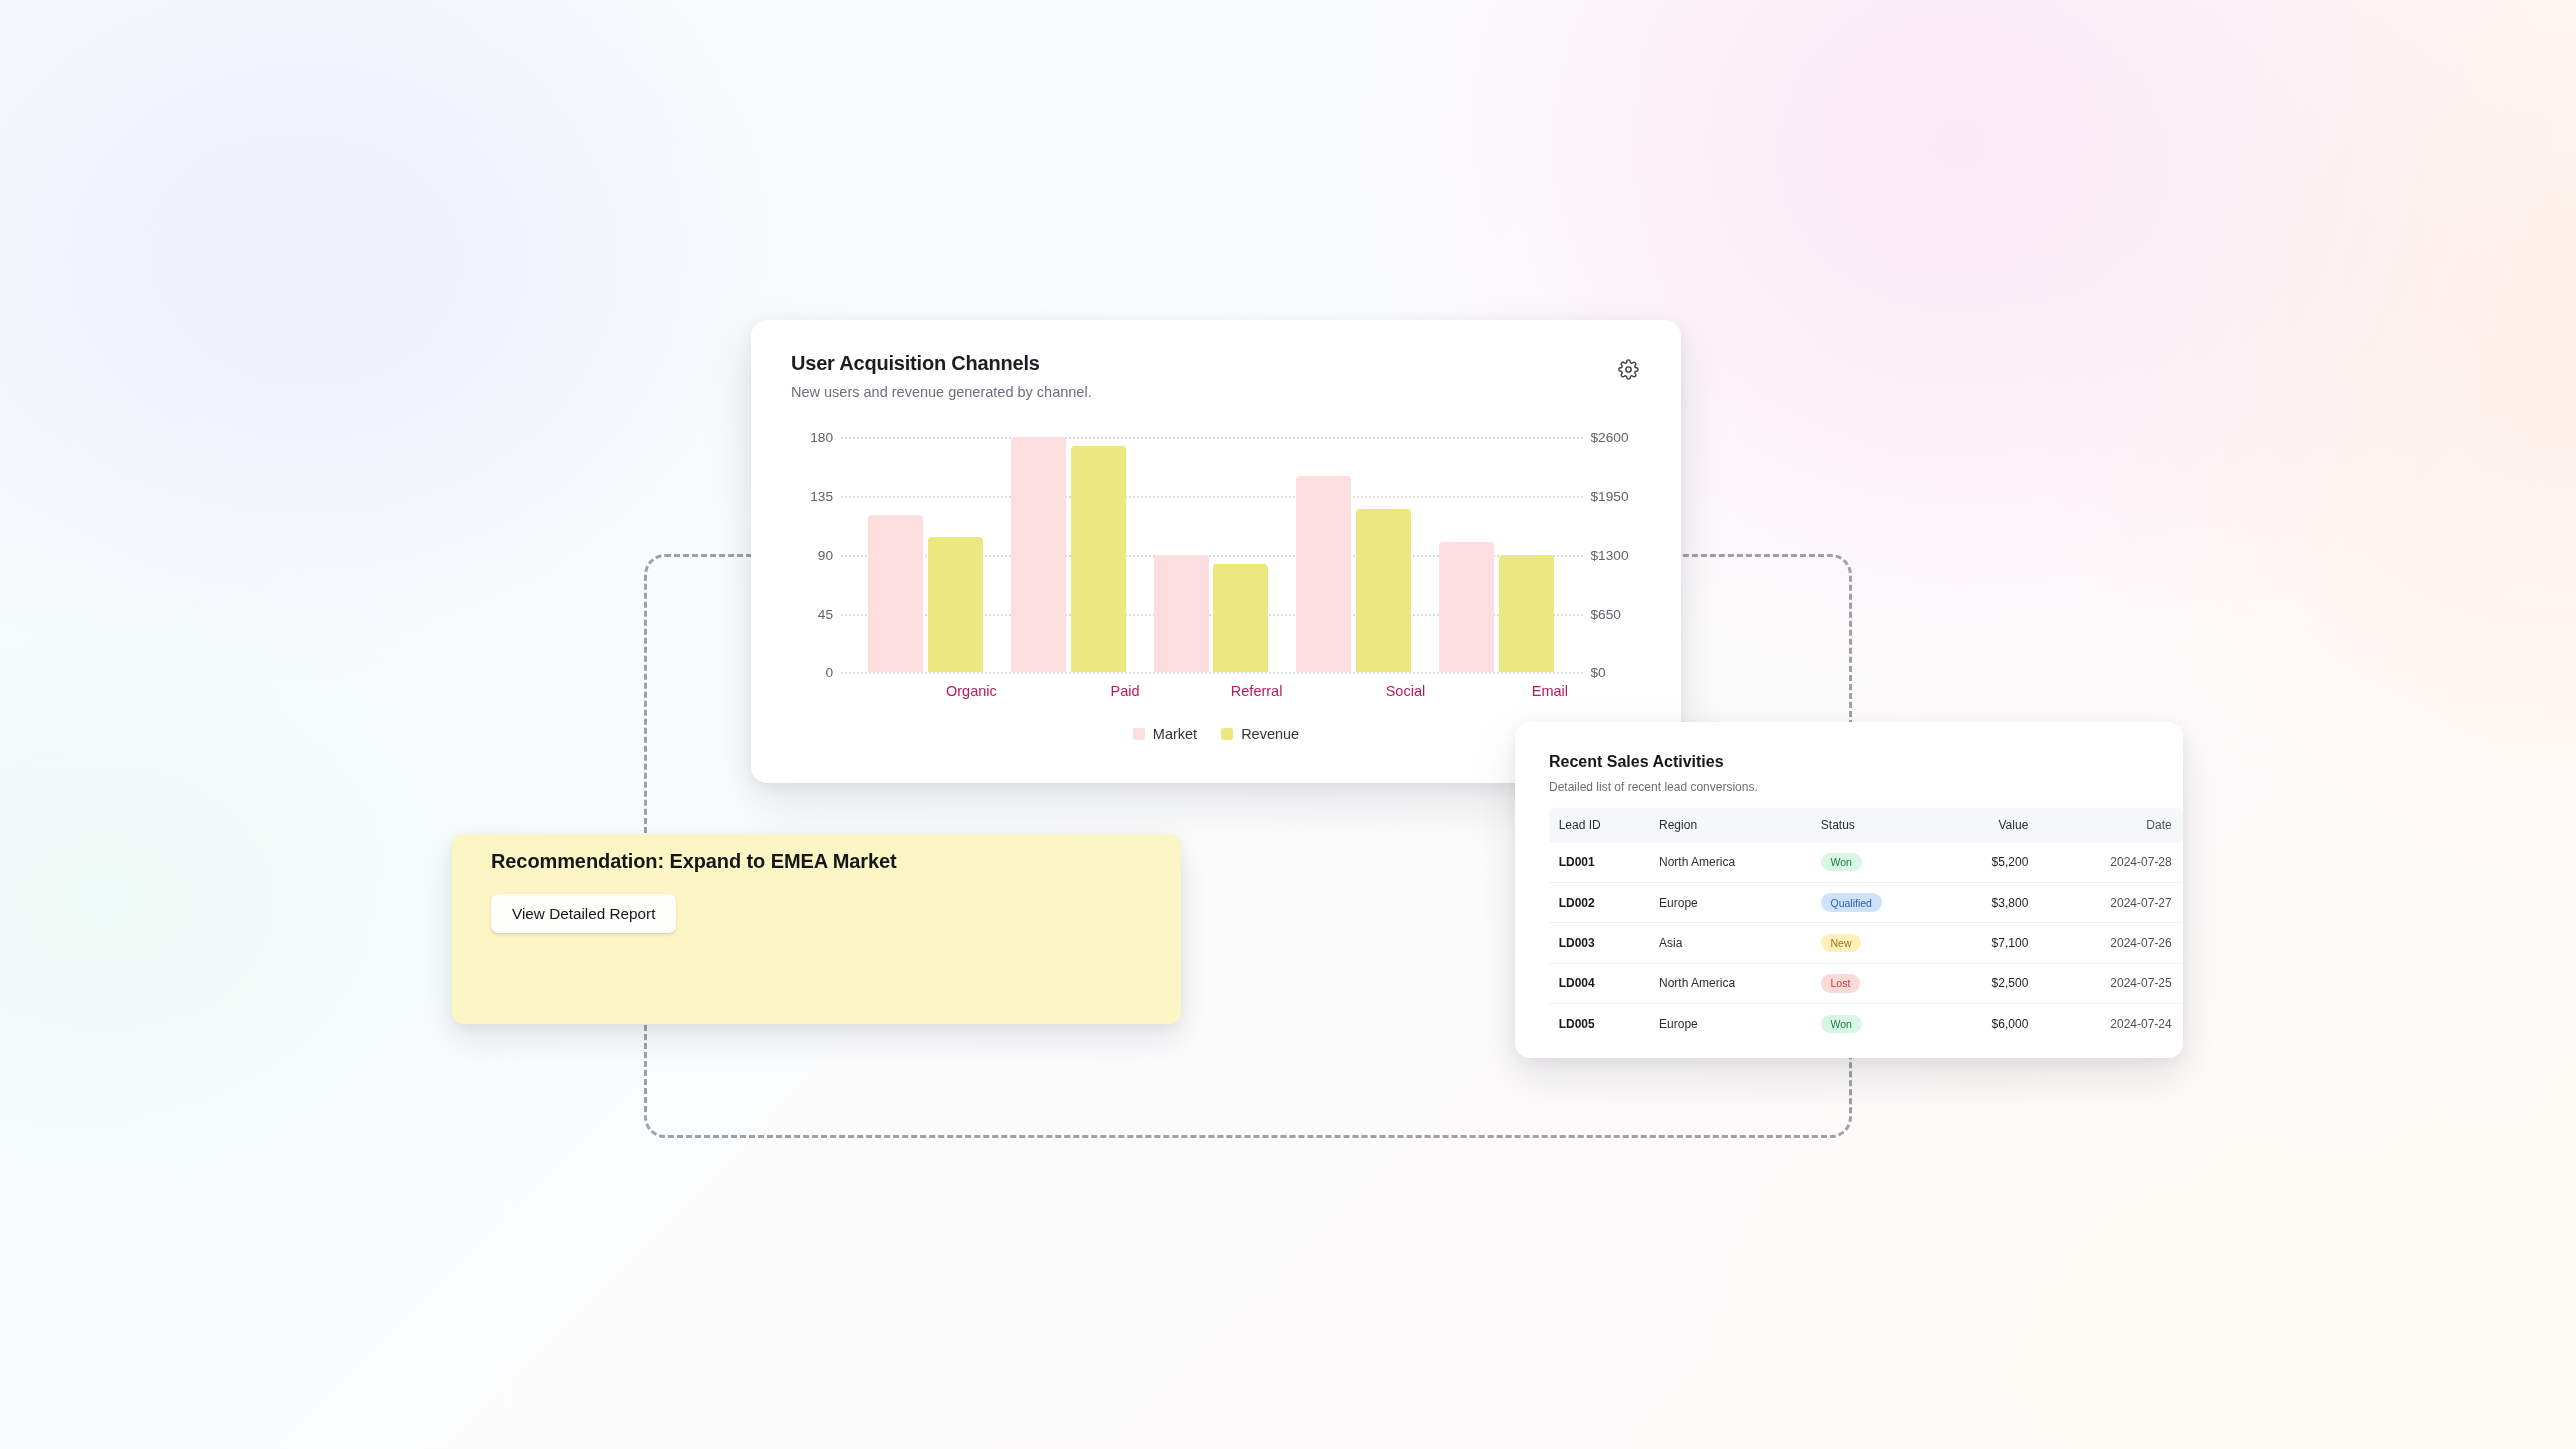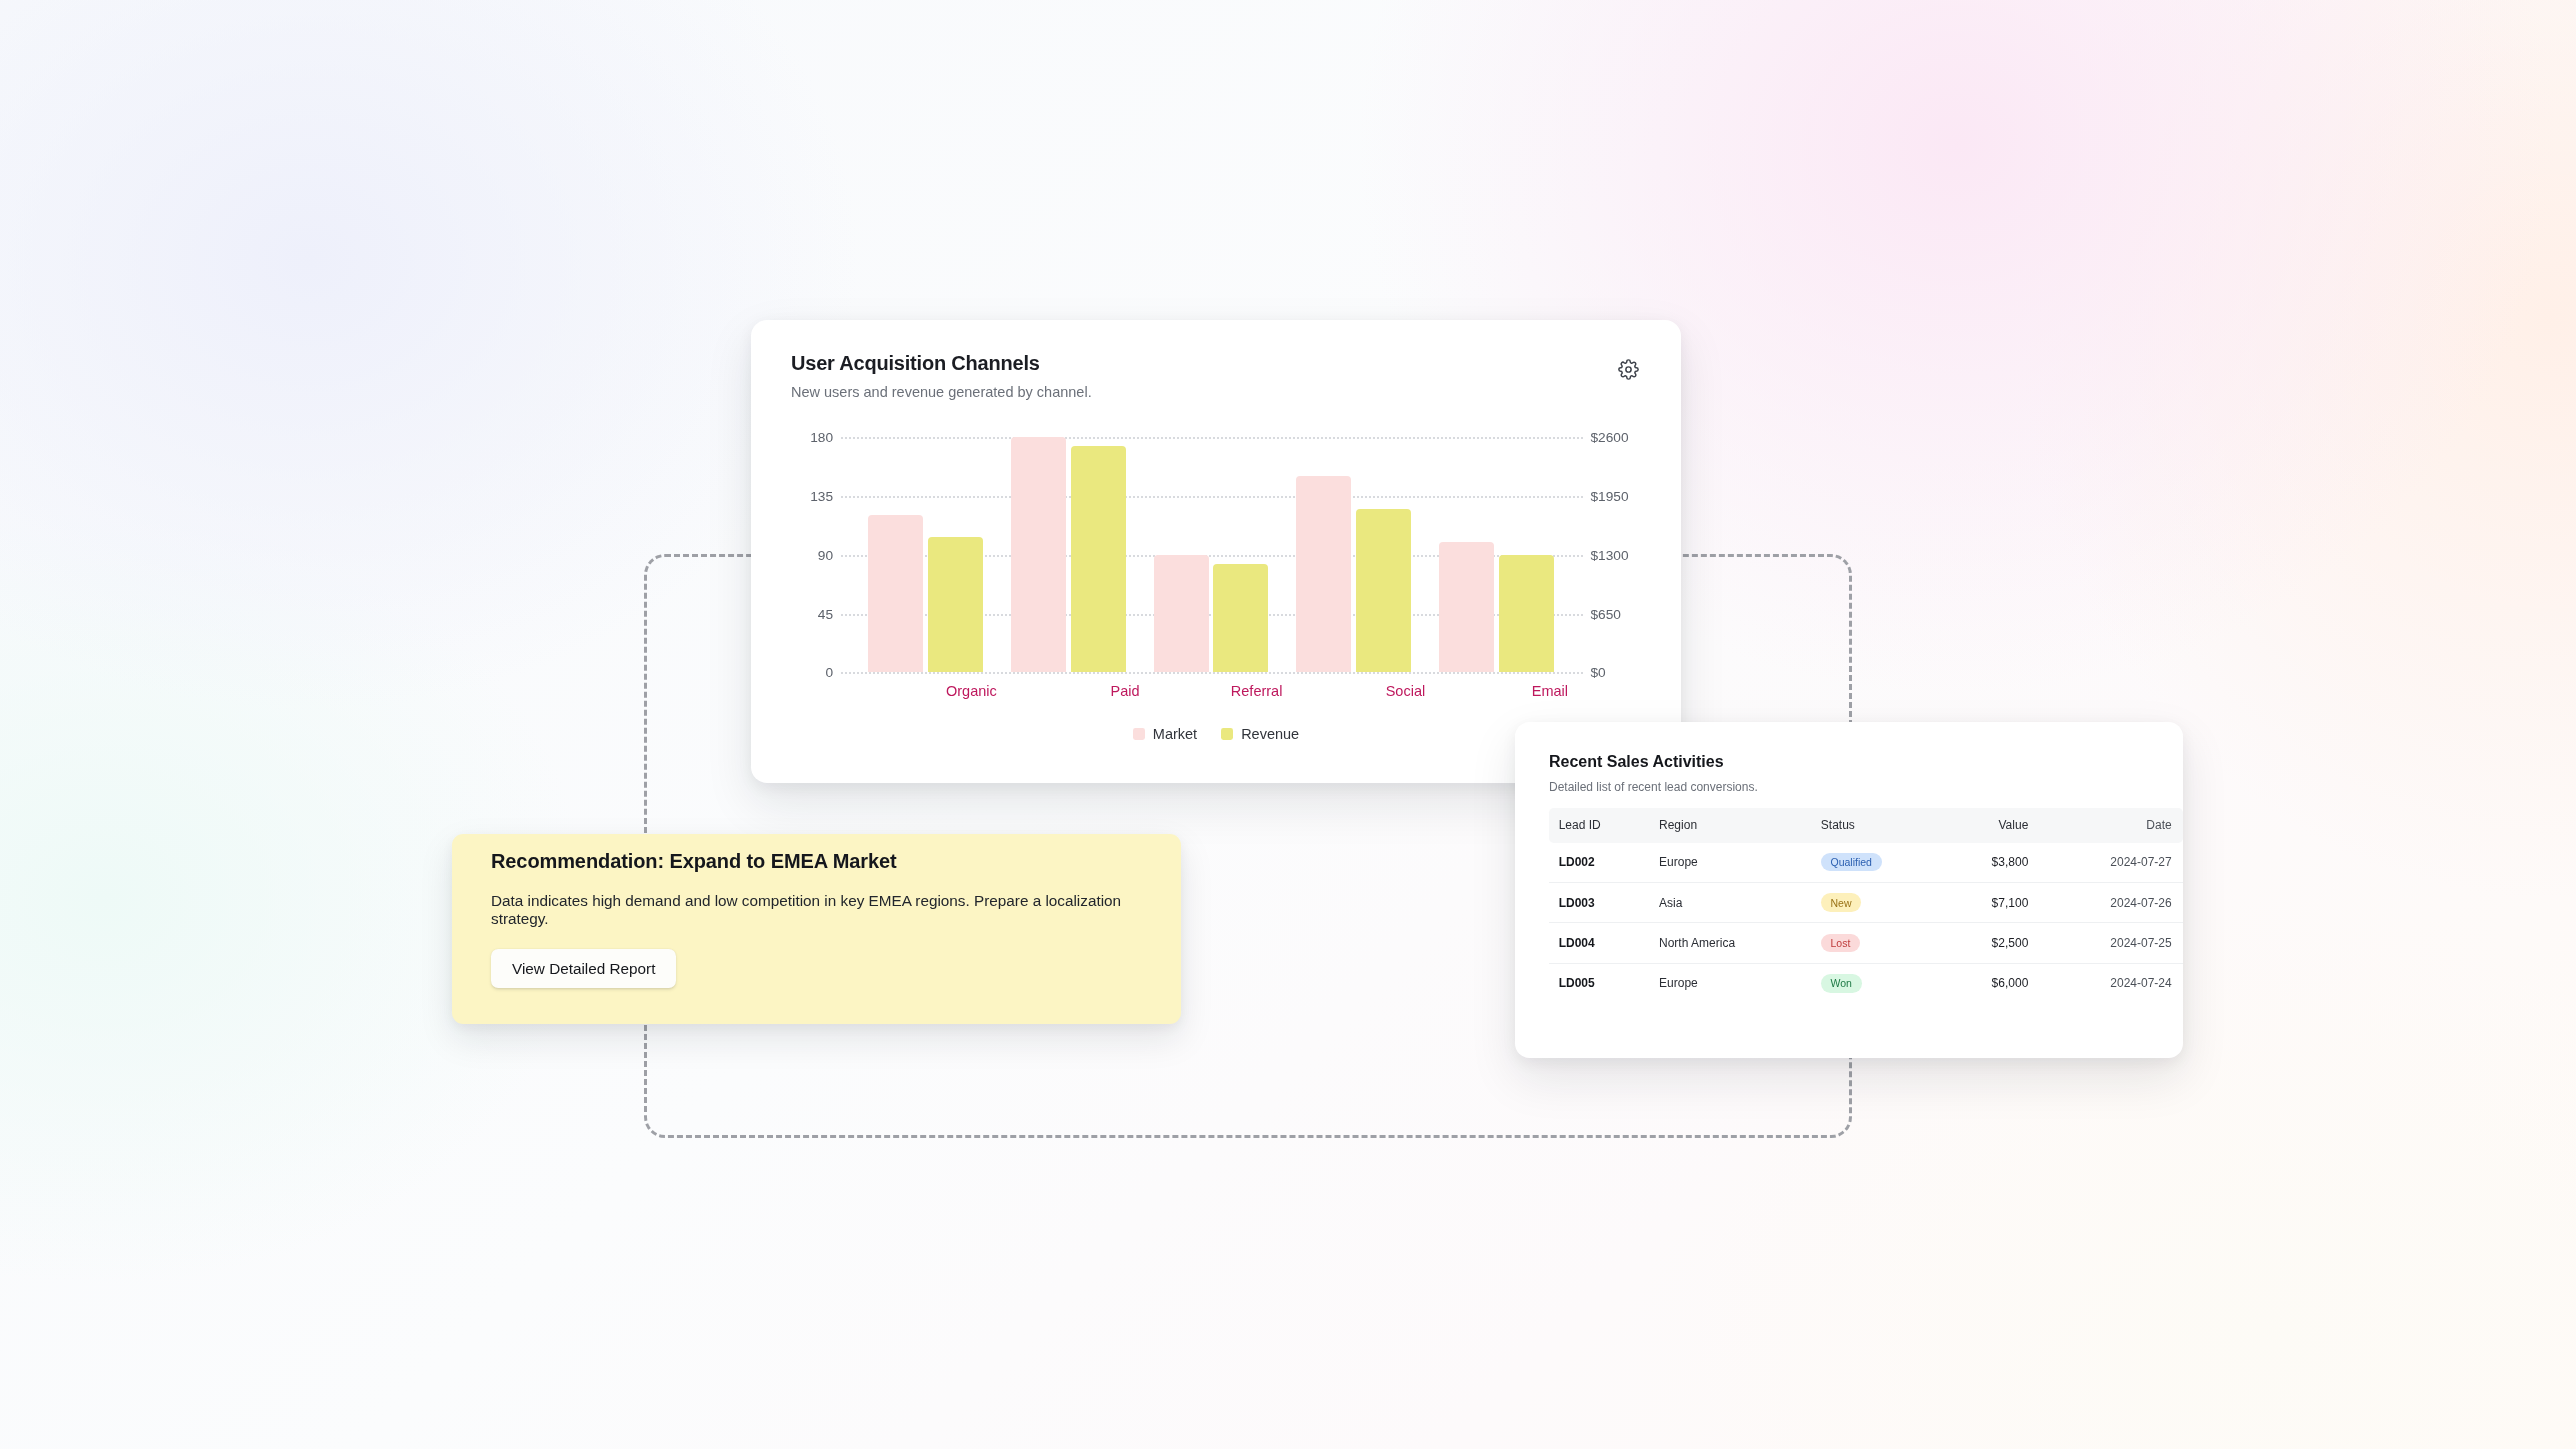--- a/index.html
+++ b/index.html
@@ -192,21 +192,20 @@
         <div class="legend-item">
           <span class="swatch" style="background: rgb(234, 232, 127);"></span>
           <span>Revenue</span>
         </div>
       </div>
   </div>
 
   <div class="card rec-card">
     <div class="rec-inner">
       <div class="rec-title">Recommendation: Expand to EMEA Market</div>
-      <div class="rec-body">Data indicates high demand and low competition in key EMEA regions. Prepare a localization strategy.</div>
       <button class="rec-btn">View Detailed Report</button>
     </div>
   </div>
 
   <div class="card table-card">
     <div class="table-head-wrap">
       <div class="tbl-title">Recent Sales Activities</div>
       <div class="tbl-sub">Detailed list of recent lead conversions.</div>
     </div>
     <table>
@@ -214,20 +213,27 @@
         <tr id="thead-row">
             <th>Lead ID</th>
             <th>Region</th>
             <th>Status</th>
             <th class="num">Value</th>
             <th class="date">Date</th>
           </tr>
       </thead>
       <tbody id="tbody">
           <tr>
+            <td class="lead">LD001</td>
+            <td>North America</td>
+            <td><span class="badge won">Won</span></td>
+            <td class="num value">$5,200</td>
+            <td class="date">2024-07-28</td>
+          </tr>
+          <tr>
             <td class="lead">LD002</td>
             <td>Europe</td>
             <td><span class="badge qualified">Qualified</span></td>
             <td class="num value">$3,800</td>
             <td class="date">2024-07-27</td>
           </tr>
           <tr>
             <td class="lead">LD003</td>
             <td>Asia</td>
             <td><span class="badge new">New</span></td>

